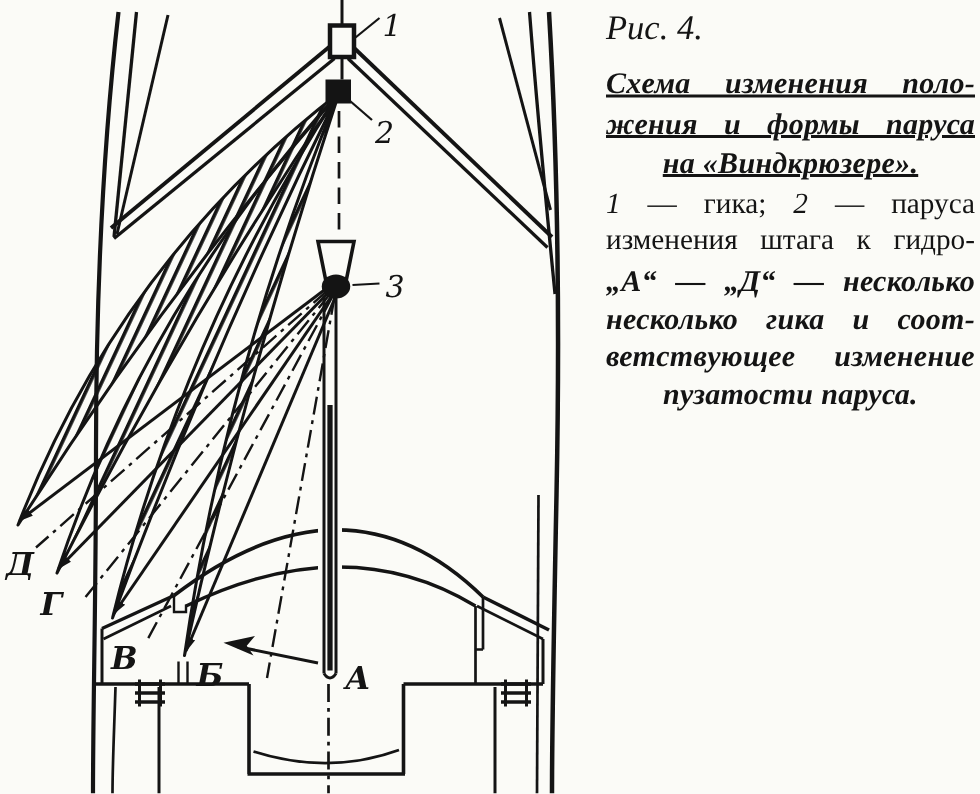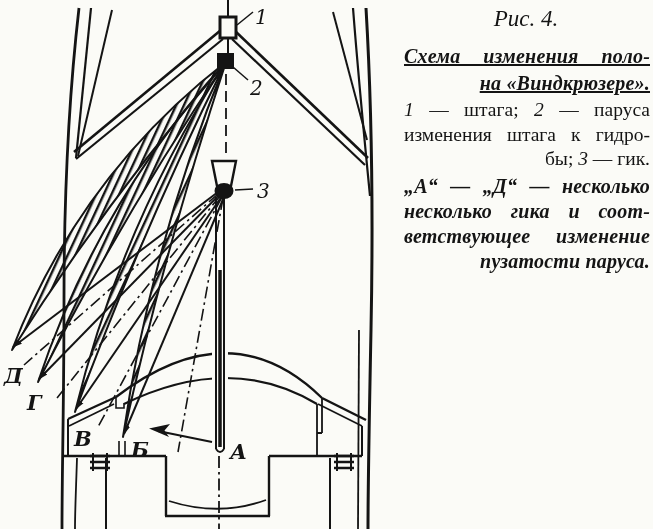--- a/index.html
+++ b/index.html
@@ -13,27 +13,27 @@
   svg .ln{stroke:#141414;fill:none;}
   svg .lbl{font:italic bold 21px "DejaVu Serif", serif;fill:#141414;}
   svg .lbl-num{font:italic 20px "DejaVu Serif", serif;fill:#141414;}
 
   .caption{
     position:absolute;left:404px;top:6px;width:246px;
     color:#141414;
   }
   .fig-num{
     font:italic 23px "Liberation Serif", serif;
-    text-align:center;padding-right:2px;margin-bottom:11px;
+    text-align:left;padding-right:2px;margin-bottom:11px;
   }
   .cap-title{font:italic bold 20px "Liberation Serif", serif;line-height:26.5px;letter-spacing:.2px;text-decoration:underline;}
   .cap-legend{font:normal 19.5px "Liberation Serif", serif;line-height:24.5px;margin-top:2px;}
   .cap-legend i{font-style:italic;}
   .cap-note{font:italic bold 20px "Liberation Serif", serif;line-height:25px;margin-top:2px;letter-spacing:.2px;}
-  .line{text-align:right;white-space:normal;}
+  .line{text-align:center;white-space:normal;}
   .line.j{text-align:justify;text-align-last:justify;}
 </style>
 </head>
 <body>
 
 <div class="diagram-wrap">
 <svg width="395" height="529" viewBox="0 0 395 529">
   <defs>
     <pattern id="hatch" width="7" height="7" patternUnits="userSpaceOnUse" patternTransform="rotate(25)">
       <rect x="0" y="0" width="2.4" height="7" fill="#141414"></rect>
@@ -153,27 +153,27 @@
     <text class="lbl" x="4" y="383">Д</text>
   </g>
 </svg>
 </div>
 
 <div class="caption">
   <div class="fig-num">Рис. 4.</div>
 
   <div class="cap-title">
     <div class="line j">Схема изменения поло-</div>
+    <div class="line j">жения и формы паруса</div>
     <div class="line">на «Виндкрюзере».</div>
   </div>
 
   <div class="cap-legend">
-    <div class="line j"><i>1</i><span> — штага; </span><i>2</i><span> — паруса</span></div>
+    <div class="line j"><i>1</i><span> — гика; </span><i>2</i><span> — паруса</span></div>
     <div class="line j">изменения штага к гидро-</div>
-    <div class="line"><span>бы; </span><i>3</i><span> — гик.</span></div>
   </div>
 
   <div class="cap-note">
     <div class="line j">„А“ — „Д“ — несколько</div>
     <div class="line j">несколько гика и соот-</div>
     <div class="line j">ветствующее изменение</div>
     <div class="line">пузатости паруса.</div>
   </div>
 </div>
 

